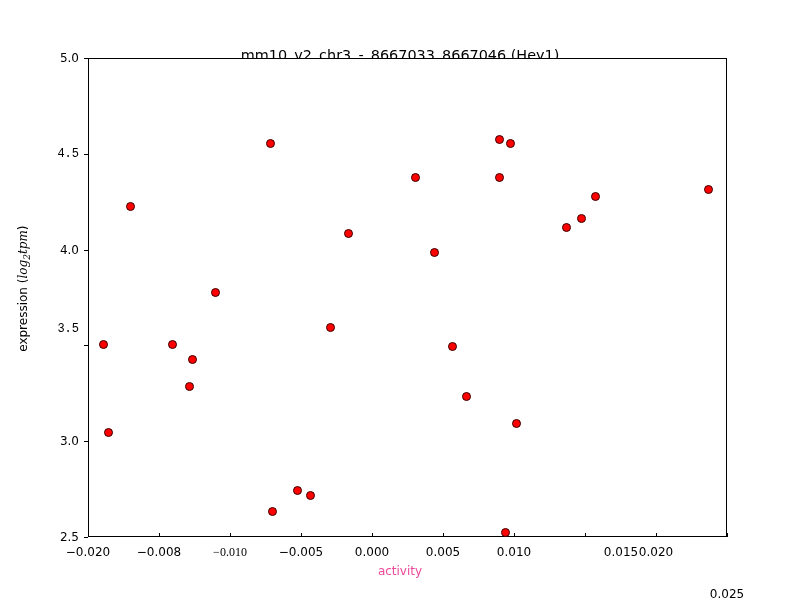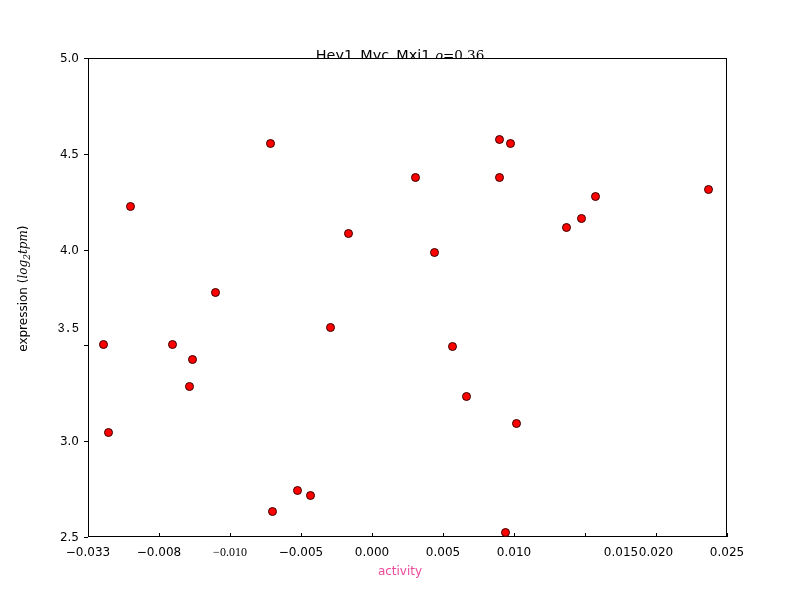--- a/index.html
+++ b/index.html
@@ -150,21 +150,20 @@
     font-size: 9px;
     vertical-align: -0.25em;
   }
 </style>
 </head>
 <body>
 
 <div id="figure">
 
   <div id="title-block">
-    <div id="title-line1"><span>Hey1_Myc_Mxi1,</span><span class="rho-math">ρ</span><span class="rho-val">=0.36</span></div>
     <div id="title-line2">mm10_v2_chr3_-_8667033_8667046 (Hey1)</div>
   </div>
 
   <div id="axes">
     <div id="plot-area">
         <div class="marker" style="left: 14.2px; top: 285.48px; background: rgb(255, 0, 0); border-color: rgb(58, 0, 0);"></div>
         <div class="marker" style="left: 19.88px; top: 373.62px; background: rgb(255, 0, 0); border-color: rgb(58, 0, 0);"></div>
         <div class="marker" style="left: 41.18px; top: 147.53px; background: rgb(255, 0, 0); border-color: rgb(58, 0, 0);"></div>
         <div class="marker" style="left: 83.78px; top: 285.48px; background: rgb(255, 0, 0); border-color: rgb(58, 0, 0);"></div>
         <div class="marker" style="left: 103.66px; top: 300.81px; background: rgb(255, 0, 0); border-color: rgb(58, 0, 0);"></div>
@@ -187,51 +186,51 @@
         <div class="marker" style="left: 427.42px; top: 364.04px; background: rgb(255, 0, 0); border-color: rgb(58, 0, 0);"></div>
         <div class="marker" style="left: 477.12px; top: 168.61px; background: rgb(255, 0, 0); border-color: rgb(58, 0, 0);"></div>
         <div class="marker" style="left: 492.74px; top: 159.03px; background: rgb(255, 0, 0); border-color: rgb(58, 0, 0);"></div>
         <div class="marker" style="left: 506.94px; top: 137.95px; background: rgb(255, 0, 0); border-color: rgb(58, 0, 0);"></div>
         <div class="marker" style="left: 619.12px; top: 130.29px; background: rgb(255, 0, 0); border-color: rgb(58, 0, 0);"></div>
       </div>
   </div>
 
   <div id="xtick-container">
       <div class="tick-x" style="left: 0px; top: -4px;"></div>
-      <div class="xticklabel" style="left: 0px;">−0.033</div>
+      <div class="xticklabel" style="left: 0px;">−0.020</div>
       <div class="tick-x" style="left: 71px; top: -4px;"></div>
       <div class="xticklabel" style="left: 71px;">−0.008</div>
       <div class="tick-x" style="left: 142px; top: -4px;"></div>
       <div class="xticklabel" style="left: 142px; font-family: Liberation Serif, serif;">−0.010</div>
       <div class="tick-x" style="left: 213px; top: -4px;"></div>
       <div class="xticklabel" style="left: 213px;">−0.005</div>
       <div class="tick-x" style="left: 284px; top: -4px;"></div>
       <div class="xticklabel" style="left: 284px;">0.000</div>
       <div class="tick-x" style="left: 355px; top: -4px;"></div>
       <div class="xticklabel" style="left: 355px; text-align: right;">0.005</div>
       <div class="tick-x" style="left: 426px; top: -4px;"></div>
       <div class="xticklabel" style="left: 426px;">0.010</div>
       <div class="tick-x" style="left: 497px; top: -4px;"></div>
       <div class="xticklabel" style="left: 497px; margin-left: 36px;">0.015</div>
       <div class="tick-x" style="left: 568px; top: -4px;"></div>
       <div class="xticklabel" style="left: 568px;">0.020</div>
       <div class="tick-x" style="left: 639px; top: -4px;"></div>
-      <div class="xticklabel" style="left: 639px;">0.025</div>
+      <div class="xticklabel" style="left: 639px; margin-top: 42px;">0.025</div>
     </div>
   <div id="ytick-container">
       <div class="tick-y" style="left: 84px; top: 479px;"></div>
       <div class="yticklabel" style="top: 479px;">2.5</div>
       <div class="tick-y" style="left: 84px; top: 383.2px;"></div>
       <div class="yticklabel" style="top: 383.2px;">3.0</div>
       <div class="tick-y" style="left: 84px; top: 287.4px;"></div>
       <div class="yticklabel" style="top: 271px; font-family: Liberation Mono, monospace;">3.5</div>
       <div class="tick-y" style="left: 84px; top: 191.6px;"></div>
       <div class="yticklabel" style="top: 191.6px;">4.0</div>
       <div class="tick-y" style="left: 84px; top: 95.8px;"></div>
-      <div class="yticklabel" style="top: 95.8px;">4.5</div>
+      <div class="yticklabel" style="top: 95.8px; font-family: Liberation Mono, monospace;">4.5</div>
       <div class="tick-y" style="left: 84px; top: 0px;"></div>
       <div class="yticklabel" style="top: 0px; margin-left: 28px;">5.0</div>
     </div>
 
   <div id="xlabel">activity</div>
   <div id="ylabel"><span>expression (</span><span class="mathpart">log</span><span class="mathsub">2</span><span class="mathpart">tpm</span><span>)</span></div>
 
 </div>
 
 </body></html>

